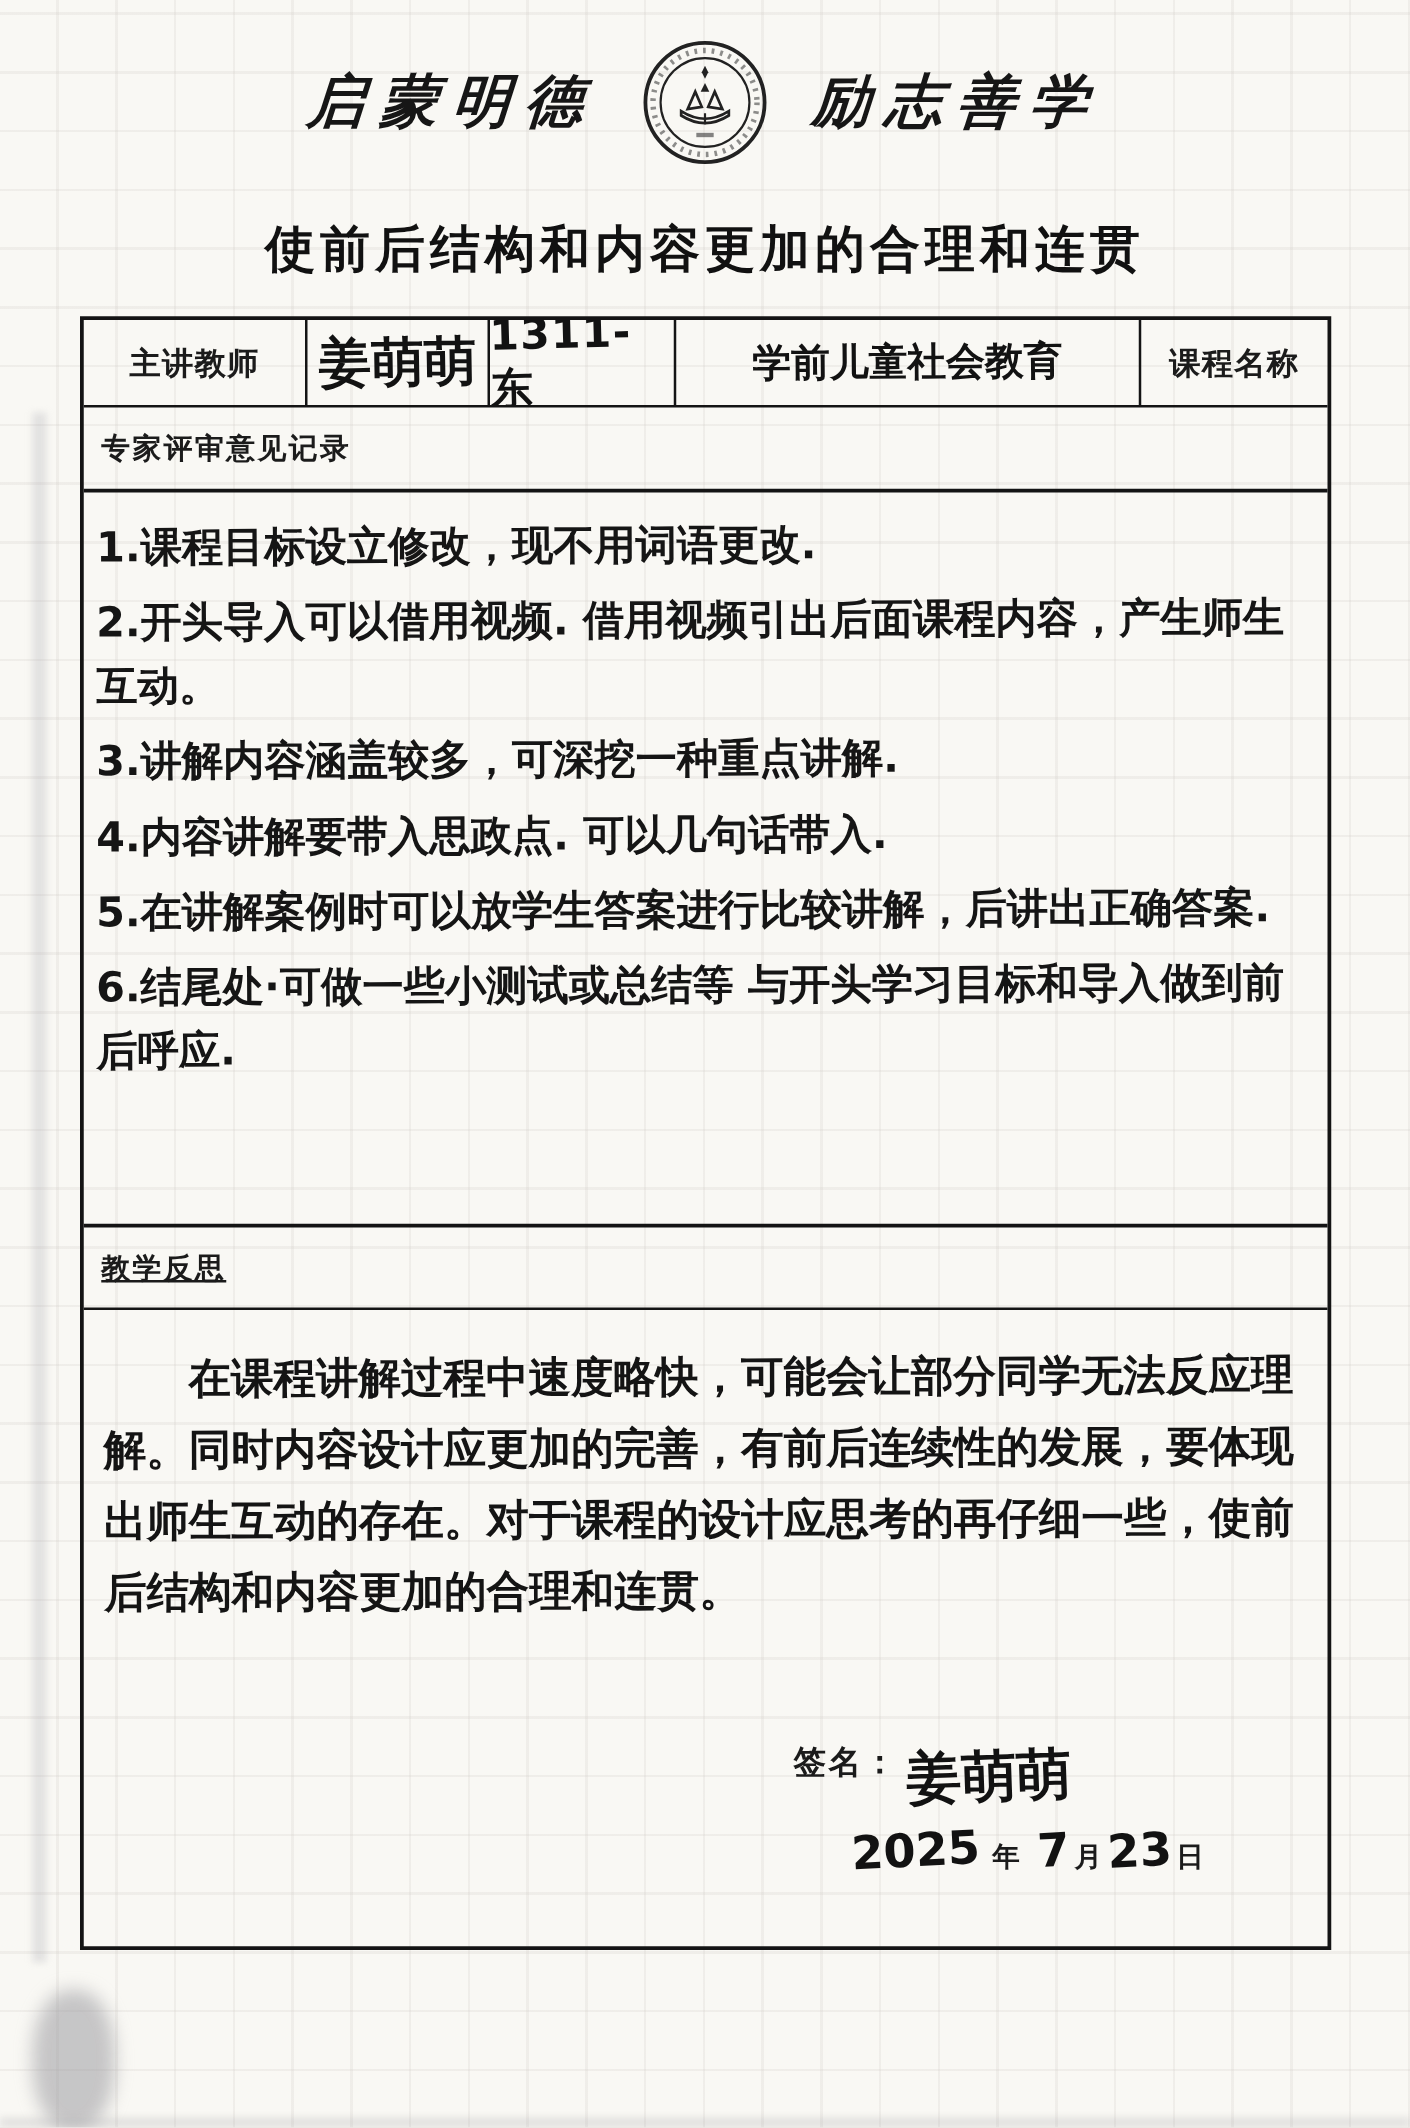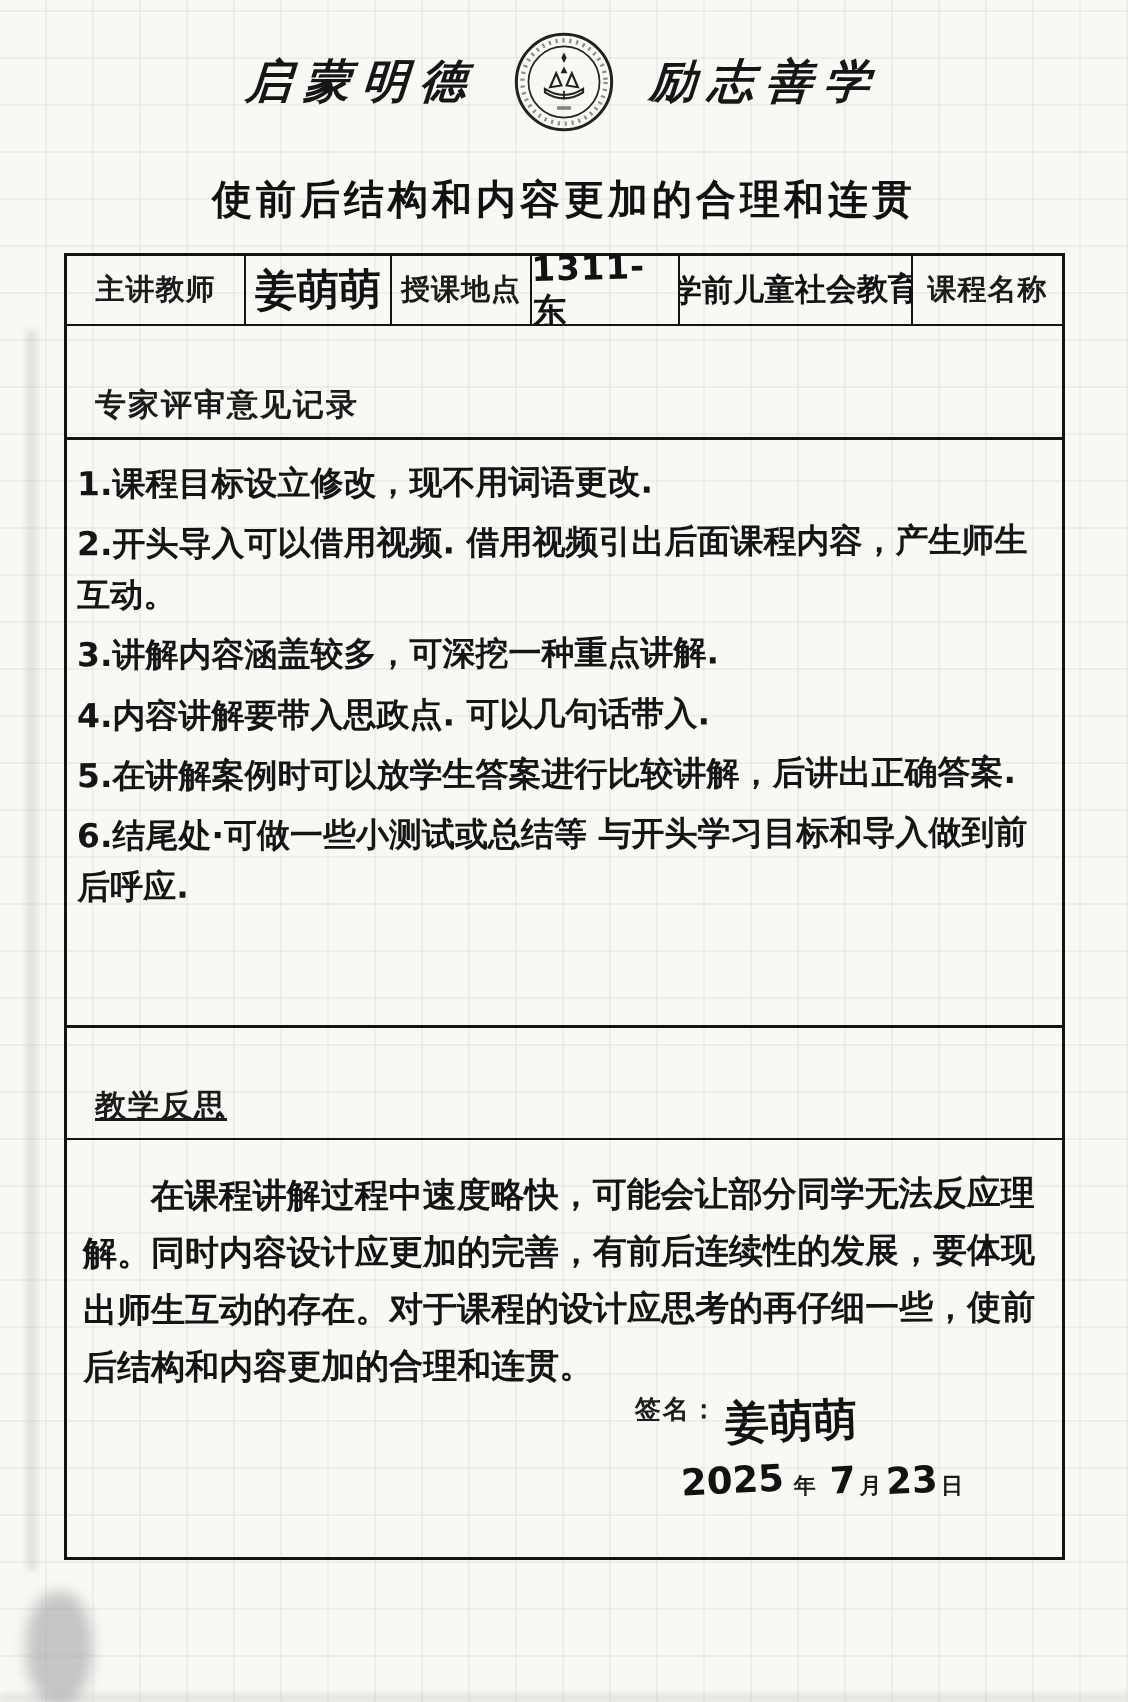--- a/index.html
+++ b/index.html
@@ -49,31 +49,31 @@
     border:3px solid #141414;
     display:flex; flex-direction:column;
     background:transparent;
   }
   .info-row { height:70px; border-bottom:2px solid #141414; display:flex; }
   .cell { display:flex; align-items:center; justify-content:center;
     border-right:2px solid #141414; height:100%; overflow:hidden; }
   .cell:last-child { border-right:none; }
   .c1 { width:18.0%; } .c2 { width:14.7%; } .c3 { width:14.0%; }
   .c4 { width:14.9%; } .c5 { width:15.0%; } .c6 { flex:1; }
-  .cell-label { font-size:29px; font-weight:700; letter-spacing:1px; }
+  .cell-label { font-size:25px; font-weight:700; letter-spacing:1px; }
 
   .hand { font-family:"DejaVu Sans", sans-serif; color:#121212; }
   .val-name  { font-size:42px; font-weight:700; transform:rotate(-1deg); }
   .val-loc   { font-size:34px; font-weight:600; transform:rotate(-1.5deg); letter-spacing:1px; }
   .val-course{ font-size:31px; font-weight:700; transform:rotate(-0.5deg); white-space:nowrap; }
 
   .section-header {
     height:68px; border-bottom:3px solid #141414;
-    display:flex; align-items:center; padding-left:28px;
-    font-size:31px; font-weight:700; letter-spacing:2px;margin-top:46px;
+    display:flex; align-items:center; padding-left:14px;
+    font-size:23px; font-weight:700; letter-spacing:2px;
   }
   .section-header.thin-bottom { border-bottom:2px solid #141414; height:66px;text-decoration:underline; }
 
   .expert-content {
     height:588px; border-bottom:3px solid #141414;
     padding:16px 10px 0 10px; overflow:hidden;
   }
   .expert-line {
     font-family:"DejaVu Sans", sans-serif;
     font-size:33px; font-weight:600; line-height:1.55;
@@ -124,21 +124,20 @@
 
   <div class="doc-title">使前后结构和内容更加的合理和连贯</div>
 
   <div class="form-table">
 
     <div class="info-row">
       <div class="cell c1 cell-label">主讲教师</div>
       <div class="cell c2">
         <span class="hand val-name">姜萌萌</span>
       </div>
-      <div class="cell c3 cell-label">授课地点</div>
       <div class="cell c4">
         <span class="hand val-loc">1311-东</span>
       </div>
       <div class="cell c6">
         <span class="hand val-course">学前儿童社会教育</span>
       </div>
       <div class="cell c5 cell-label">课程名称</div>
     </div>
 
     <div class="section-header">专家评审意见记录</div>

